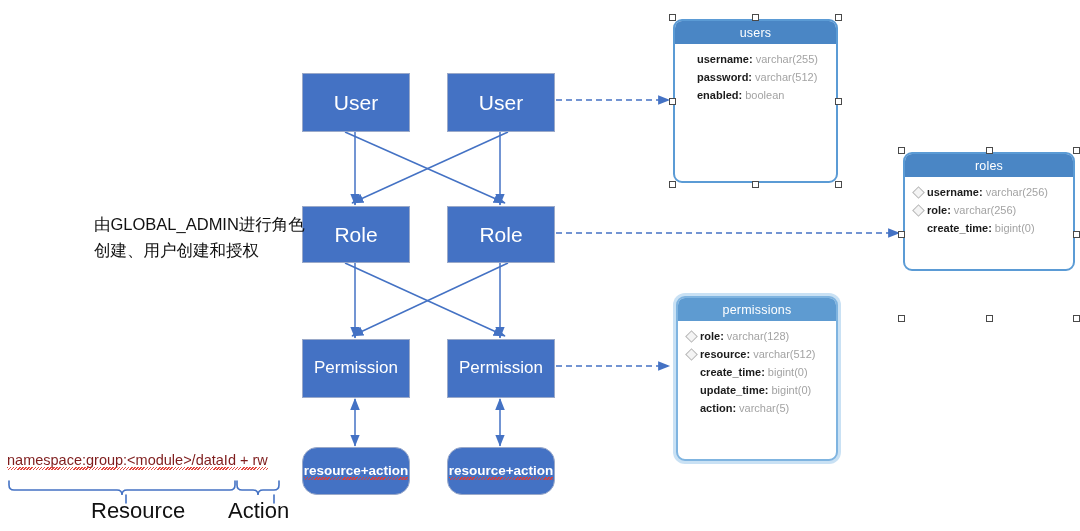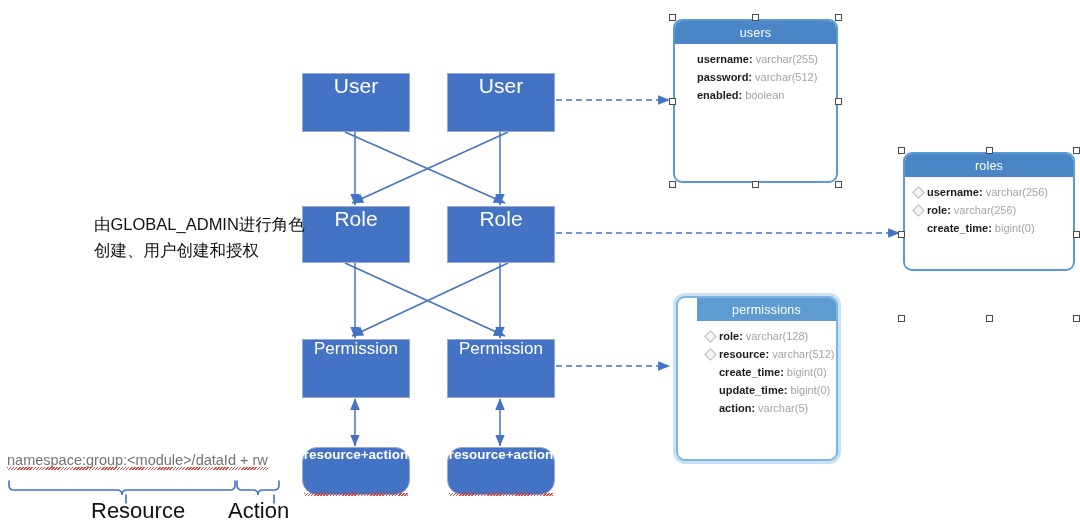--- a/index.html
+++ b/index.html
@@ -28,20 +28,21 @@
     pointer-events: none;
   }
 
   
   .flowbox {
     position: absolute;
     box-sizing: border-box;
     background: #4472c4;
     border: 1px solid #9aa9c9;
     display: flex;
+    align-items: center;
     justify-content: center;
     color: #ffffff;
     text-align: center;
     line-height: 1.1;
   }
   .flowbox.big   { font-size: 21px; }
   .flowbox.small { font-size: 13.5px; font-weight: bold; border-radius: 15px; }
   .flowbox .lbl { display: inline-block; }
   .squiggle {
     position: relative;
@@ -72,21 +73,20 @@
     inset: 0;
     border-radius: 9px;
     box-sizing: border-box;
     border: 2px solid #5b9bd5;
     background: #ffffff;
     overflow: hidden;
   }
   .dbtable.soft .frame {
     border: 2px solid #7fb4e0;
     box-shadow: 0 0 0 3px rgba(157,200,235,.55);
-    padding-left: 19px;
   }
   .dbtable .thead {
     height: 23px;
     background: #4a86c5;
     color: #ffffff;
     font-size: 12.5px;
     display: flex;
     align-items: center;
     justify-content: center;
     letter-spacing: .2px;
@@ -148,21 +148,21 @@
     position: absolute;
     font-size: 16.5px;
     color: #111111;
     line-height: 1.55;
     white-space: pre-line;
     margin-left: 40px;
   }
   .legend-line {
     position: absolute;
     font-size: 14.5px;
-    color: #737373;
+    color: #7f1d1d;
     white-space: nowrap;
   }
   .legend-big {
     position: absolute;
     font-size: 22px;
     color: #111111;
   }
 </style>
 </head>
 <body>

